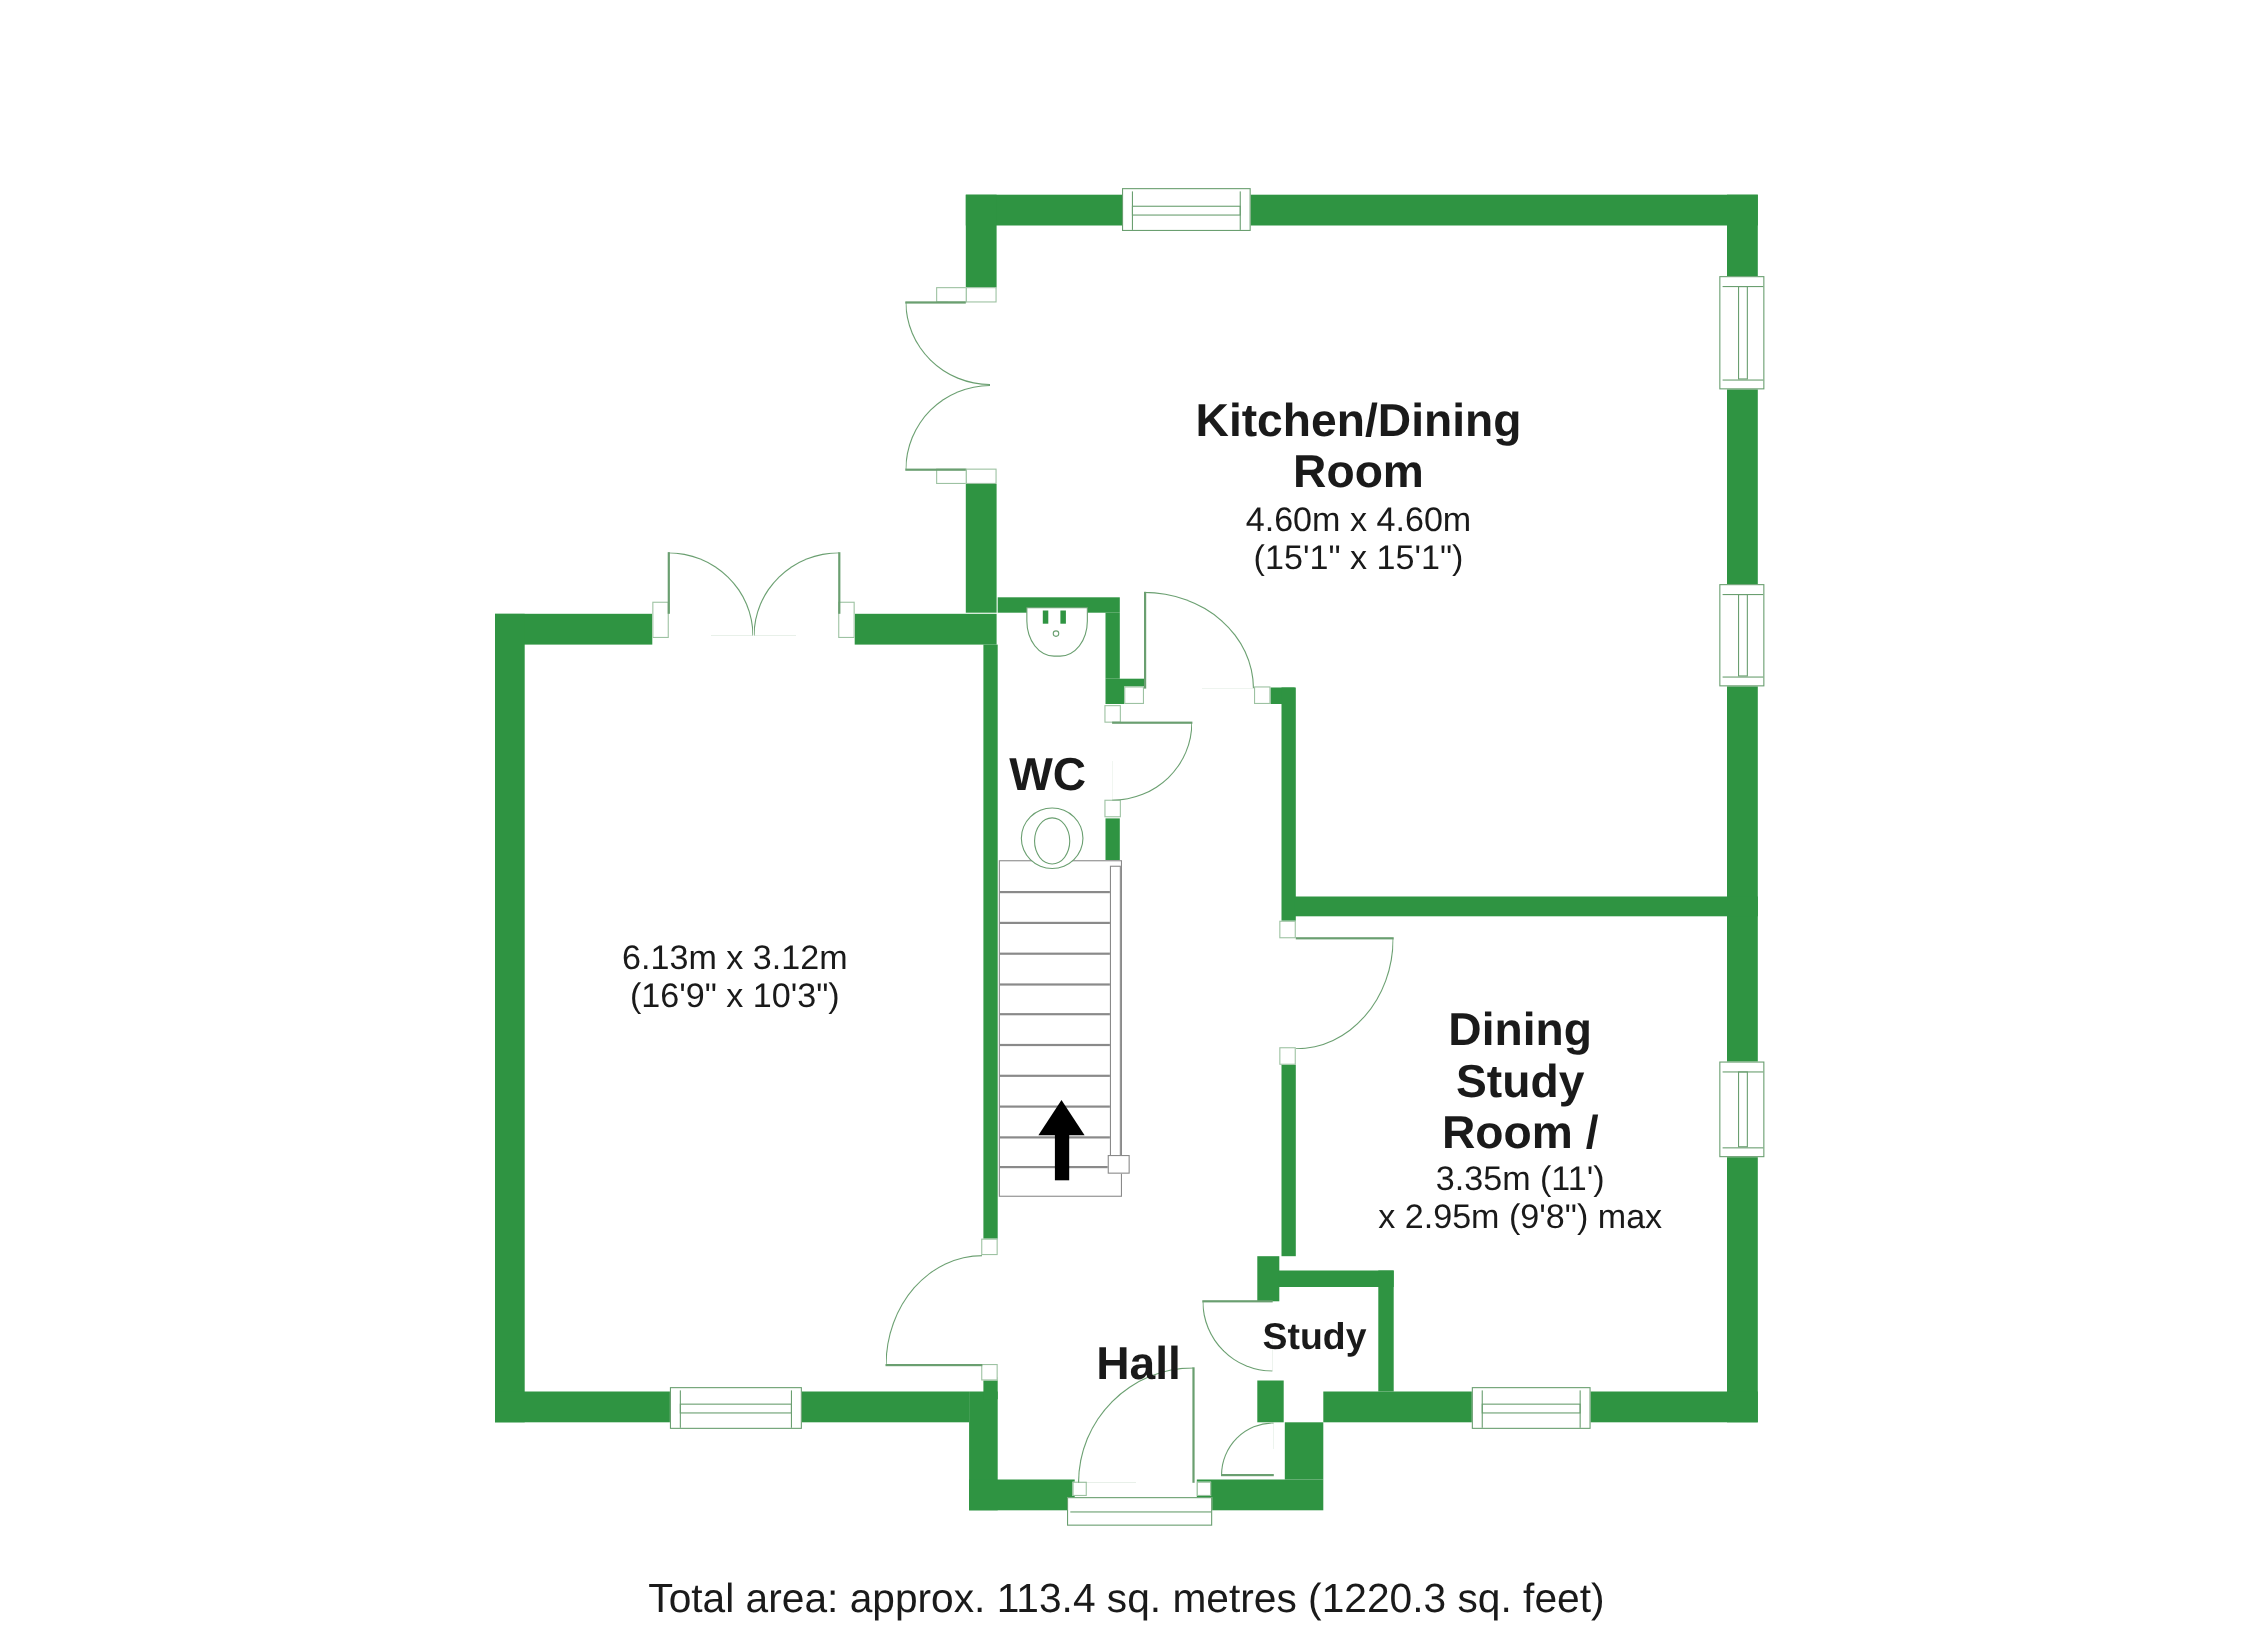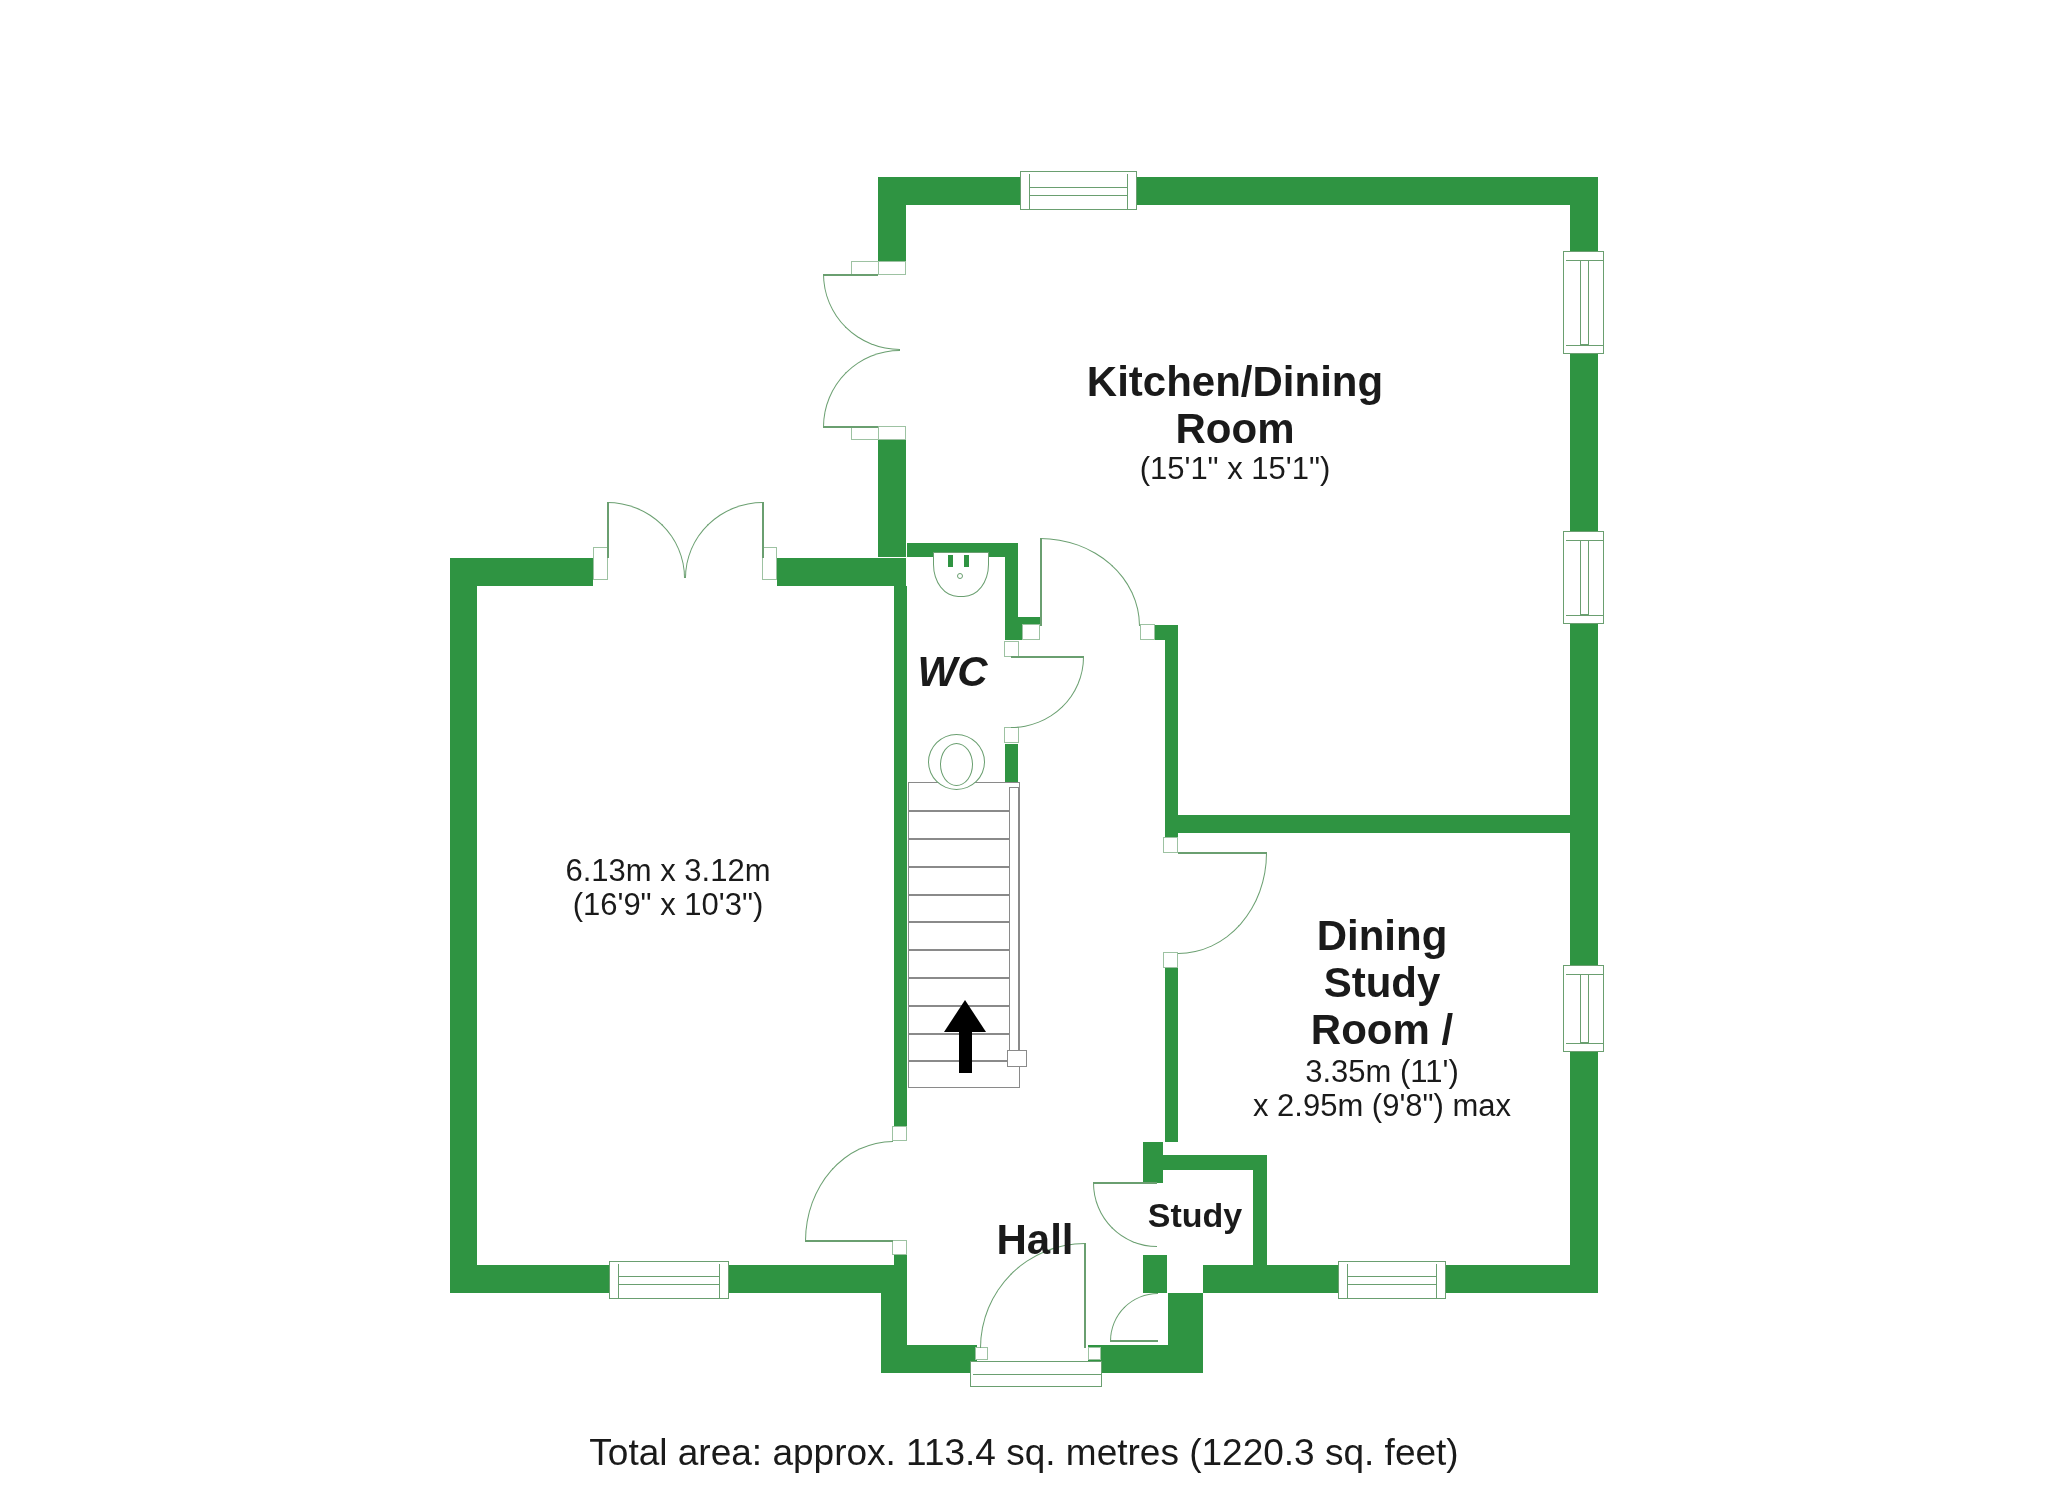--- a/index.html
+++ b/index.html
@@ -177,29 +177,30 @@
     <div class="abs" style="left:30px;top:2px;width:5px;height:12px;background:var(--wall);"></div>
     <div class="abs" style="left:23px;top:20px;width:6px;height:6px;border:1px solid var(--line);border-radius:50%;"></div>
   </div>
   <div class="abs" style="left:928px;top:734px;width:57px;height:56px;border:1.5px solid var(--line);border-radius:50%;background:#fff;">
     <div class="abs" style="left:11px;top:8px;width:33px;height:43px;border:1.5px solid var(--line);border-radius:50%;"></div>
   </div>
 
   <div class="label" style="left:1040px;top:358px;width:390px;">
     <div class="rname">Kitchen/Dining</div>
     <div class="rname">Room</div>
+    <div class="rdims" style="margin-top:4px;">4.60m x 4.60m</div>
     <div class="rdims">(15'1" x 15'1")</div>
   </div>
 
   <div class="label" style="left:518px;top:852px;width:300px;">
     <div class="rdims" style="margin-top:2px;">6.13m x 3.12m</div>
     <div class="rdims">(16'9" x 10'3")</div>
   </div>
 
-  <div class="label" style="left:905px;top:648px;width:95px;font-style:italic;">
+  <div class="label" style="left:905px;top:680px;width:95px;">
     <div class="rname">WC</div>
   </div>
 
   <div class="label" style="left:1232px;top:912px;width:300px;">
     <div class="rname">Dining</div>
     <div class="rname">Study</div>
     <div class="rname">Room /</div>
     <div class="rdims" style="margin-top:2px;">3.35m (11')</div>
     <div class="rdims">x 2.95m (9'8") max</div>
   </div>

